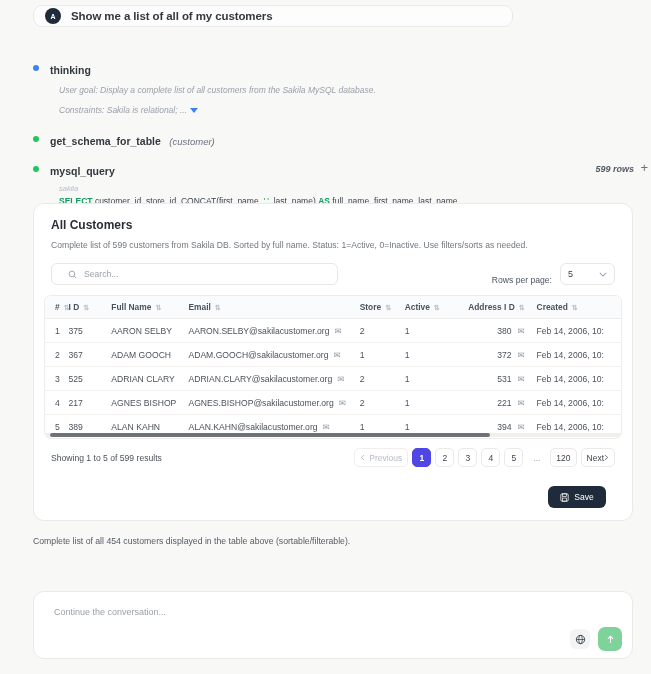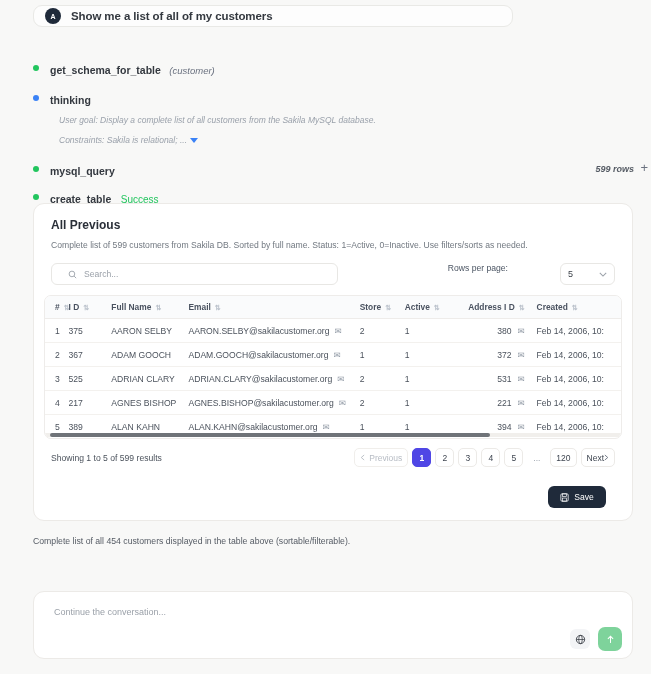--- a/index.html
+++ b/index.html
@@ -108,21 +108,21 @@
     display: flex; align-items: center; justify-content: space-between;
     margin: 13px 17px 0 17px;
   }
   .search-box {
     width: 287px; height: 22px;
     border: 1px solid #e8e7e4; border-radius: 6px;
     background: #fff;
     display: flex; align-items: center; padding: 0 16px;
   }
   .search-ph { font-size: 8.6px; color: #9ba1a9; margin-left: 7px; }
-  .rpp { display: flex; align-items: flex-start; gap: 44px; }
+  .rpp { display: flex; align-items: flex-end; }
   .rpp-label { font-size: 8.6px; color: #4b5563; margin-right: 8px; }
   .rpp-select {
     width: 55px; height: 22px;
     border: 1px solid #e8e7e4; border-radius: 6px; background: #fff;
     display: flex; align-items: center; justify-content: space-between;
     padding: 0 7px;
     font-size: 9px; color: #3a4048;
   }
 
   
@@ -241,51 +241,55 @@
 
 <div class="page">
 
   <div class="user-bubble">
     <div class="avatar">A</div>
     <div class="user-text">Show me a list of all of my customers</div>
   </div>
 
   <div class="steps">
 
-    <div class="step schema">
-      <span class="dot green"></span>
-      <span class="step-title">get_schema_for_table</span>
-      <span class="step-arg">(customer)</span>
-    </div>
-
     <div class="step thinking">
       <span class="dot blue"></span>
       <span class="step-title">thinking</span>
       <div class="think-line">User goal: Display a complete list of all customers from the Sakila MySQL database.</div>
       <div class="think-line second">
         <span>Constraints: Sakila is relational; ...</span><span class="caret"></span>
       </div>
     </div>
 
+    <div class="step schema">
+      <span class="dot green"></span>
+      <span class="step-title">get_schema_for_table</span>
+      <span class="step-arg">(customer)</span>
+    </div>
+
     <div class="step query">
       <span class="dot green"></span>
       <span class="step-title">mysql_query</span>
       <span class="rows-badge">599 rows</span>
       <span class="plus-icon">+</span>
+      <div class="sql-block">
+        <div class="sql-db">sakila</div>
+        <div class="sql-code"><span class="kw">SELECT</span><span> customer_id, store_id, CONCAT(first_name, </span><span class="str">' '</span><span>, last_name) </span><span class="kw">AS</span><span> full_name, first_name, last_name...</span></div>
+      </div>
     </div>
 
     <div class="step">
       <span class="dot green"></span>
       <span class="step-title">create_table</span>
       <span class="step-ok">Success</span>
     </div>
   </div>
 
   <div class="card">
-    <div class="card-title">All Previous</div>
+    <div class="card-title">All Customers</div>
     <div class="card-sub">Complete list of 599 customers from Sakila DB. Sorted by full name. Status: 1=Active, 0=Inactive. Use filters/sorts as needed.</div>
 
     <div class="controls">
       <div class="search-box">
         <svg width="9" height="9" viewBox="0 0 16 16">
           <circle cx="7" cy="7" r="5" fill="none" stroke="#9ba1a9" stroke-width="1.6"></circle>
           <line x1="10.8" y1="10.8" x2="14.5" y2="14.5" stroke="#9ba1a9" stroke-width="1.6"></line>
         </svg>
         <span class="search-ph">Search...</span>
       </div>

